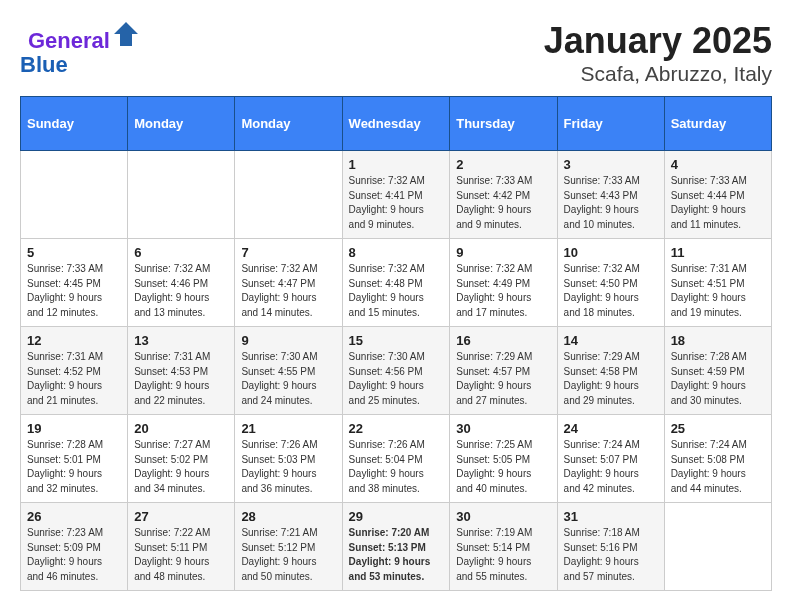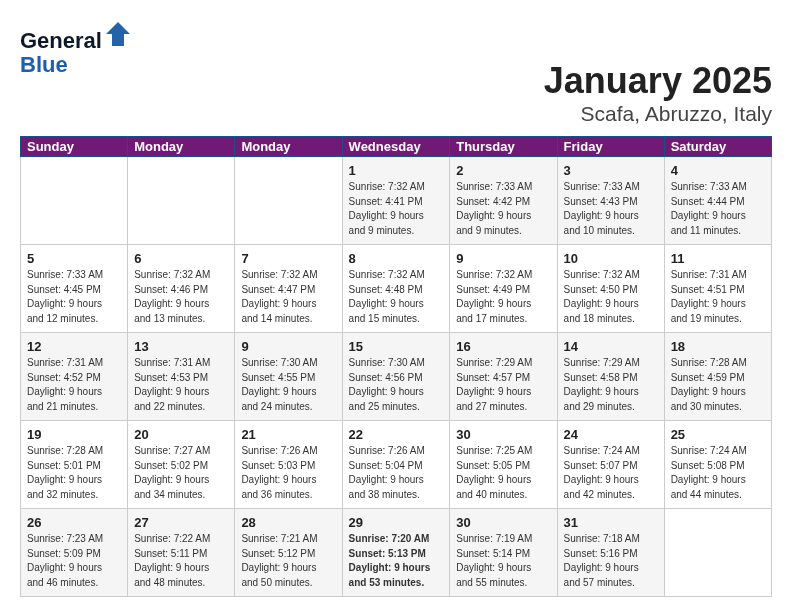--- a/index.html
+++ b/index.html
@@ -18,49 +18,48 @@
     }
     .logo {
       display: flex;
       align-items: center;
     }
     .logo-text {
       font-size: 22px;
       font-weight: bold;
       line-height: 1.1;
     }
-    .logo-general { color: #0f172a; }
+    .logo-general { color: #6d28d9; margin-left: 8px; }
     .logo-blue { color: #1a5fb4; }
     .logo-icon {
       width: 28px;
       height: 28px;
       margin-left: 2px;
     }
     .title-block {
       text-align: right;
     }
     .month-title {
       font-size: 36px;
       font-weight: bold;
       color: #222;
-      margin-top: 40px;
     }
     .location {
       font-size: 21px;
       color: #444;
     }
     table {
       width: 100%;
       border-collapse: collapse;
       font-size: 11px;
     }
     thead tr th {
-      background-color: #701a75;
+      background-color: #3b82f6;
       color: white;
-      padding: 2px 6px;
+      padding: 19px 6px;
       text-align: left;
       font-size: 13px;
       font-weight: 600;
       border: 1px solid #1a4f8a;
     }
     tbody tr td {
       vertical-align: top;
       padding: 6px 6px;
       border: 1px solid #ccc;
       width: 108px;

